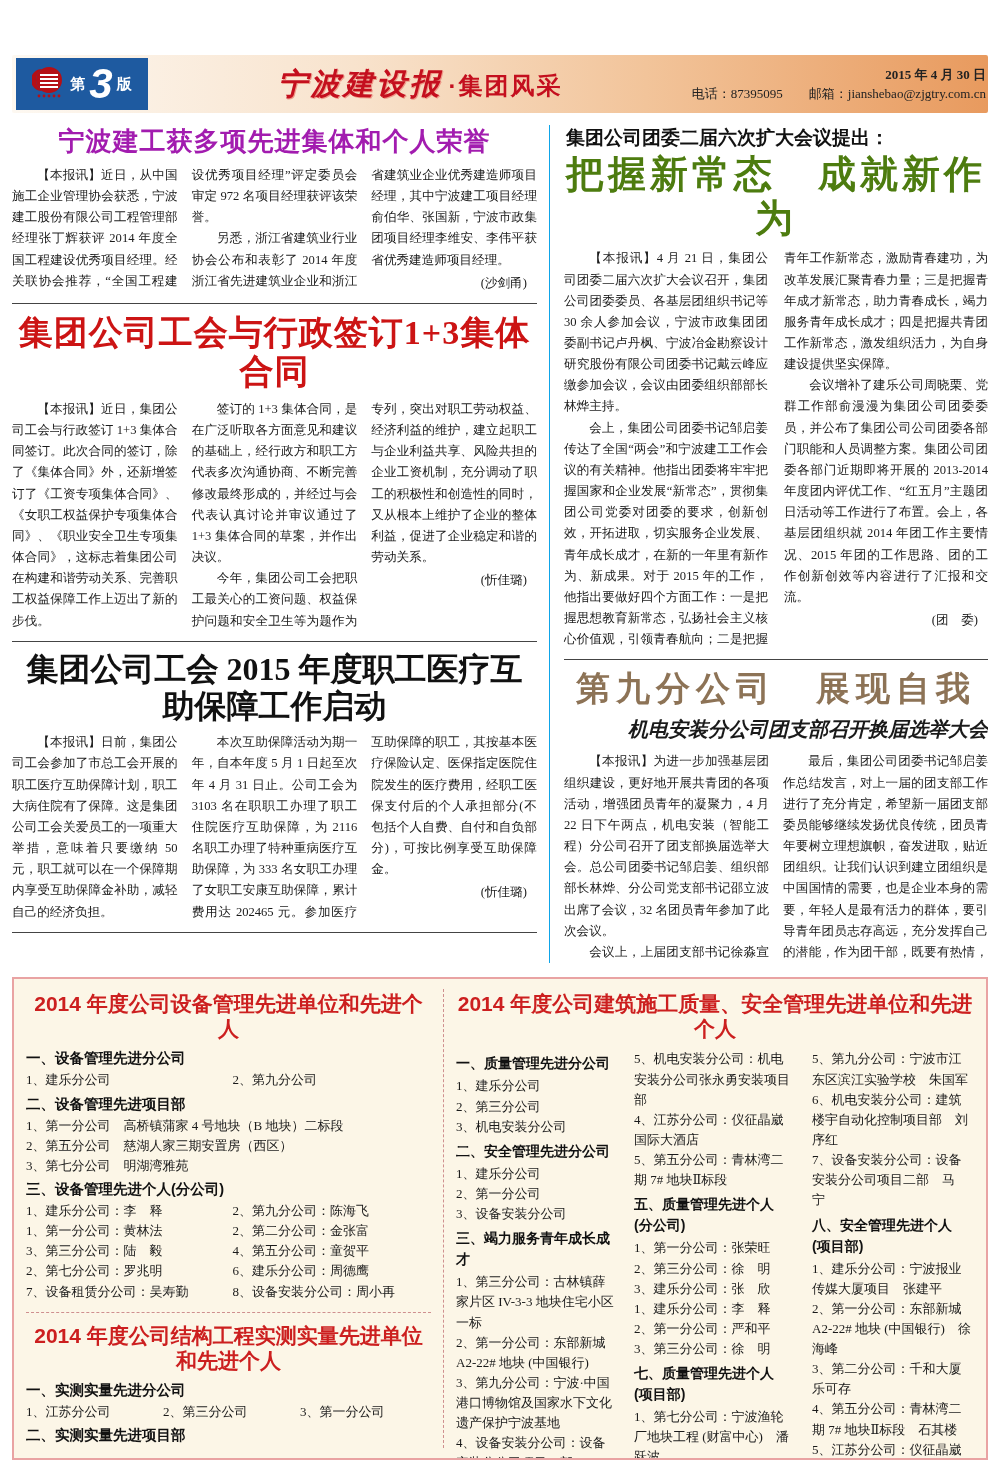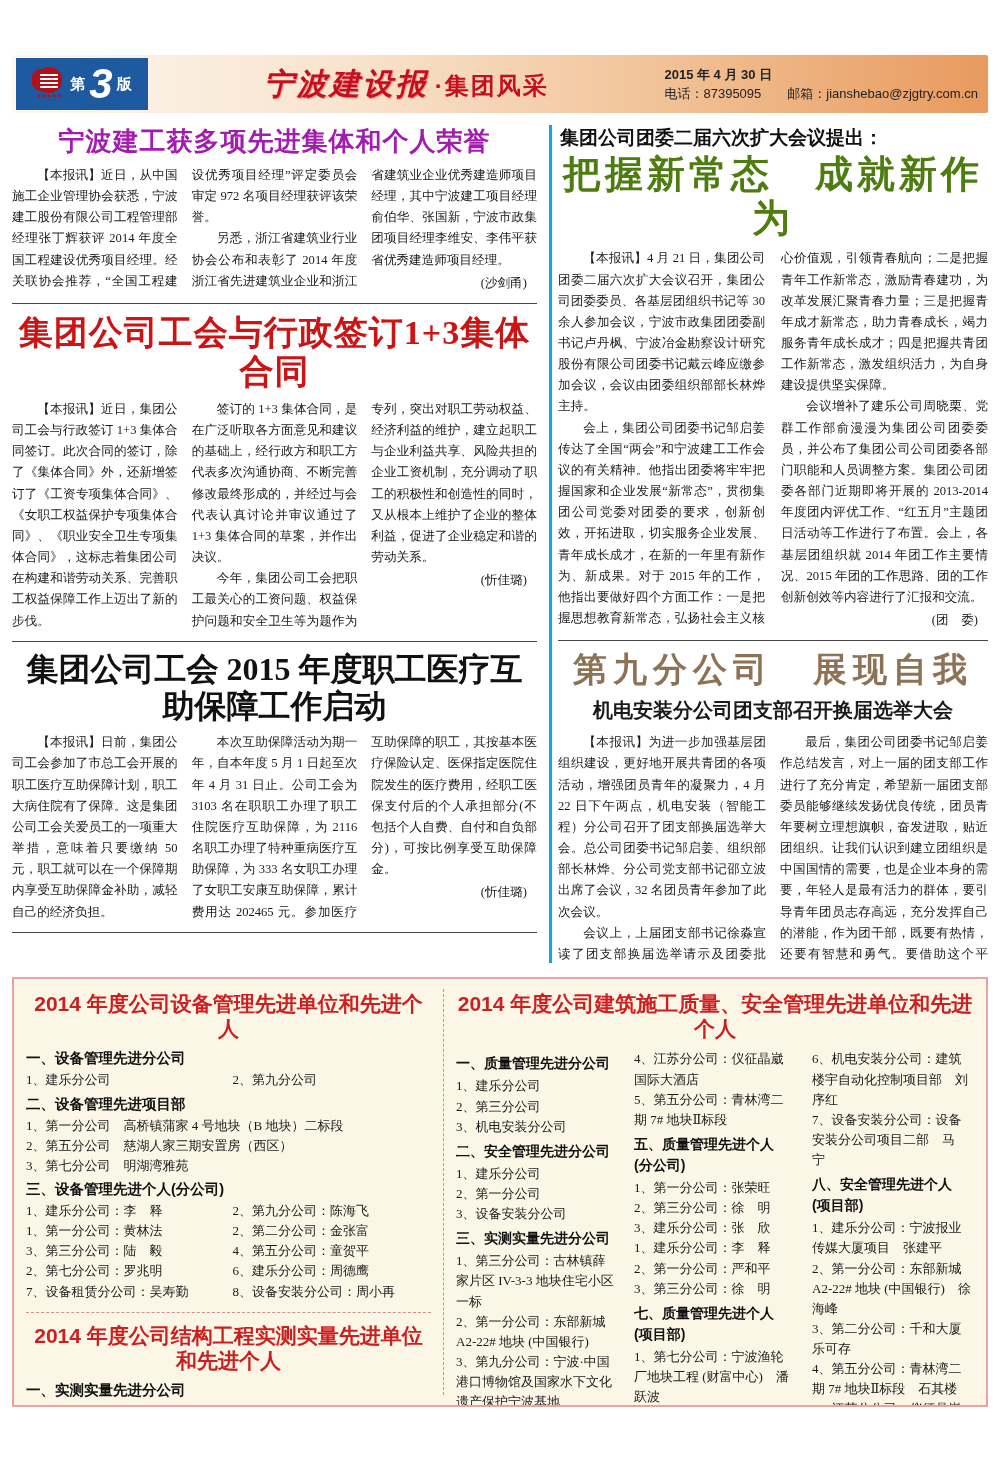--- a/index.html
+++ b/index.html
@@ -29,52 +29,52 @@
   }
   .masthead-title .calligraphy{
     font-size:30px;letter-spacing:3px;font-style:italic;
     text-shadow:1px 1px 0 #e98;
   }
   .masthead-title .sub{
     font-size:24px;letter-spacing:2px;margin-left:6px;
     font-family:"Liberation Sans",sans-serif;
   }
   .masthead-right{
-    flex:0 0 auto;padding-right:10px;line-height:1.5;
-    font-size:13px;color:#222;font-family:Liberation Sans, sans-serif;
+    flex:0 0 auto;text-align:right;padding-right:2px;line-height:1.5;
+    font-size:13px;color:#222;font-family:Liberation Serif, serif;
   }
   .masthead-right .date-line{font-weight:bold;}
 
   
   .main{display:flex;margin-top:12px;height:838px;overflow:hidden;}
   .col-left{width:525px;flex:0 0 auto;padding-right:12px;}
-  .col-right{flex:1;border-left:3px solid #0ea5e9;padding-left:6px;}
+  .col-right{flex:1;border-left:1px solid #0ea5e9;padding-left:14px;}
 
   .article{border-bottom:1px solid #444;padding-bottom:9px;margin-bottom:9px;}
   .article.last{border-bottom:none;}
   .a-title{text-align:center;font-weight:bold;margin:2px 0 8px 0;line-height:1.15;}
   .t-gold{color:#a21caf;font-size:26px;letter-spacing:1px;}
   .t-red{color:#cc1414;font-size:34px;letter-spacing:1px;}
   .t-black{color:#111;font-size:32px;}
   .t-blue{color:#4d7c0f;font-size:38px;letter-spacing:4px;}
   .t-brown{color:#8d7356;font-size:34px;letter-spacing:6px;font-family:"Liberation Sans",sans-serif;}
   .kicker{font-weight:bold;font-size:19px;color:#111;margin:0 0 2px 2px;font-family:"Liberation Sans",sans-serif;}
-  .subhead{text-align:center;font-weight:bold;font-size:20px;margin:6px 0 8px 0;font-family:"Liberation Sans",sans-serif;}
+  .subhead{text-align:right;font-weight:bold;font-size:20px;margin:6px 0 8px 0;font-family:"Liberation Sans",sans-serif;font-style:italic;}
 
   .cols3{column-count:3;column-gap:14px;}
   .cols2{column-count:2;column-gap:16px;}
   .body-text p{margin:0;text-indent:2em;text-align:justify;font-size:12.6px;line-height:1.68;}
   .byline{margin:2px 0 0 0 !important;text-indent:0 !important;text-align:right !important;padding-right:10px;}
 
   .a6-flex{display:flex;gap:14px;}
   .a6-col{flex:1;min-width:0;}
 
   
   .awards{
-    box-sizing:border-box;margin-top:14px;height:430px;
+    box-sizing:border-box;margin-top:14px;height:483px;
     border:2px solid #e9a3a3;background:#fcf6e7;
     display:flex;padding:10px 12px;overflow:hidden;
   }
   .awards-left{width:405px;flex:0 0 auto;border-right:1px dashed #cf8f8f;padding-right:12px;}
   .awards-right{flex:1;padding-left:12px;}
   .award-block-2{border-top:1px dashed #cf8f8f;margin-top:10px;padding-top:8px;}
   .award-title{
     color:#cc1f1f;font-weight:bold;font-size:21px;text-align:center;
     margin:2px 0 8px 0;font-family:"Liberation Sans",sans-serif;line-height:1.2;
   }
@@ -246,21 +246,21 @@
             <div class="award-item">1、建乐分公司</div>
             <div class="award-item">2、第三分公司</div>
             <div class="award-item">3、机电安装分公司</div>
           </div>
         <div class="award-heading">二、安全管理先进分公司</div>
         <div class="award-list grid1">
             <div class="award-item">1、建乐分公司</div>
             <div class="award-item">2、第一分公司</div>
             <div class="award-item">3、设备安装分公司</div>
           </div>
-        <div class="award-heading">三、实测实量先进分公司</div>
+        <div class="award-heading">三、竭力服务青年成长成才</div>
         <div class="award-list grid1">
             <div class="award-item">1、第三分公司：古林镇薛家片区 IV-3-3 地块住宅小区一标</div>
             <div class="award-item">2、第一分公司：东部新城 A2-22# 地块 (中国银行)</div>
             <div class="award-item">3、第九分公司：宁波·中国港口博物馆及国家水下文化遗产保护宁波基地</div>
             <div class="award-item">4、设备安装分公司：设备安装分公司项目二部</div>
             <div class="award-item">5、机电安装分公司：机电安装分公司张永勇安装项目部</div>
           </div>
 
         <div class="award-list grid1">
             <div class="award-item">4、江苏分公司：仪征晶崴国际大酒店</div>

